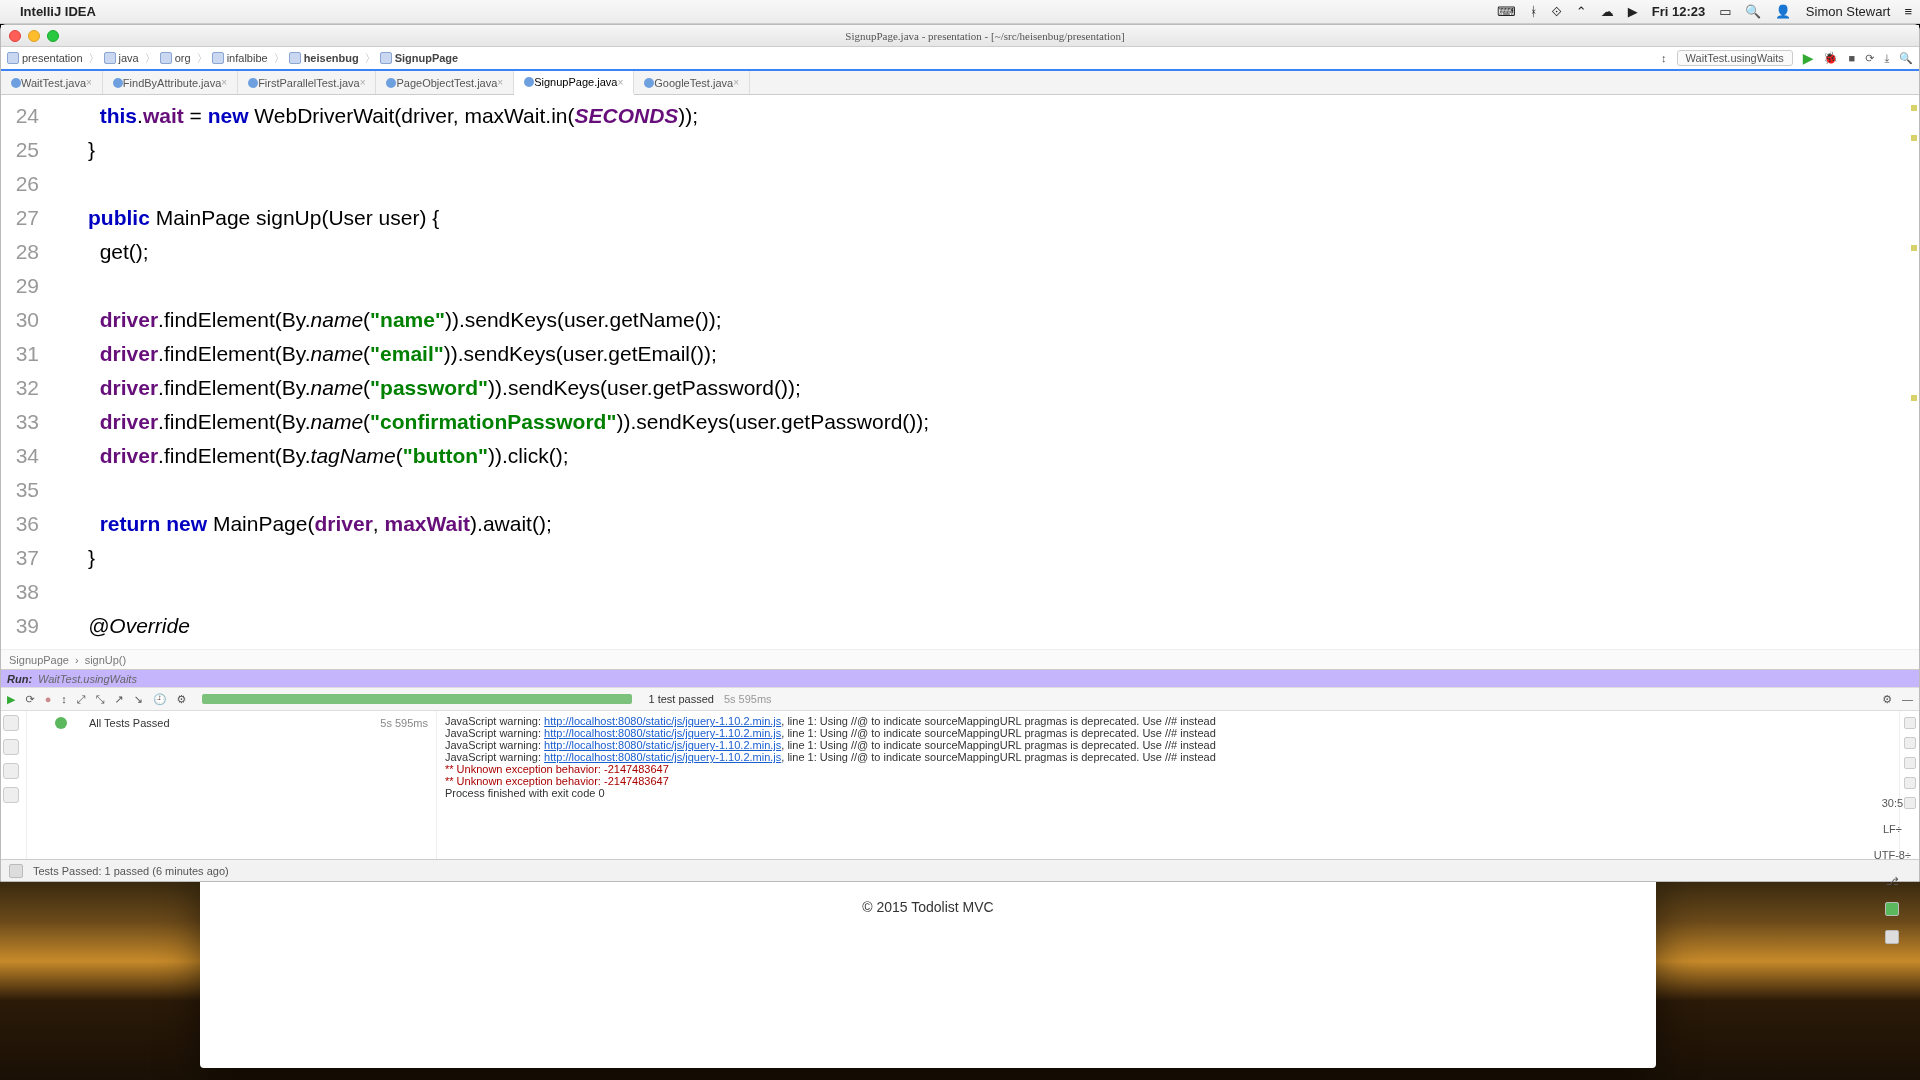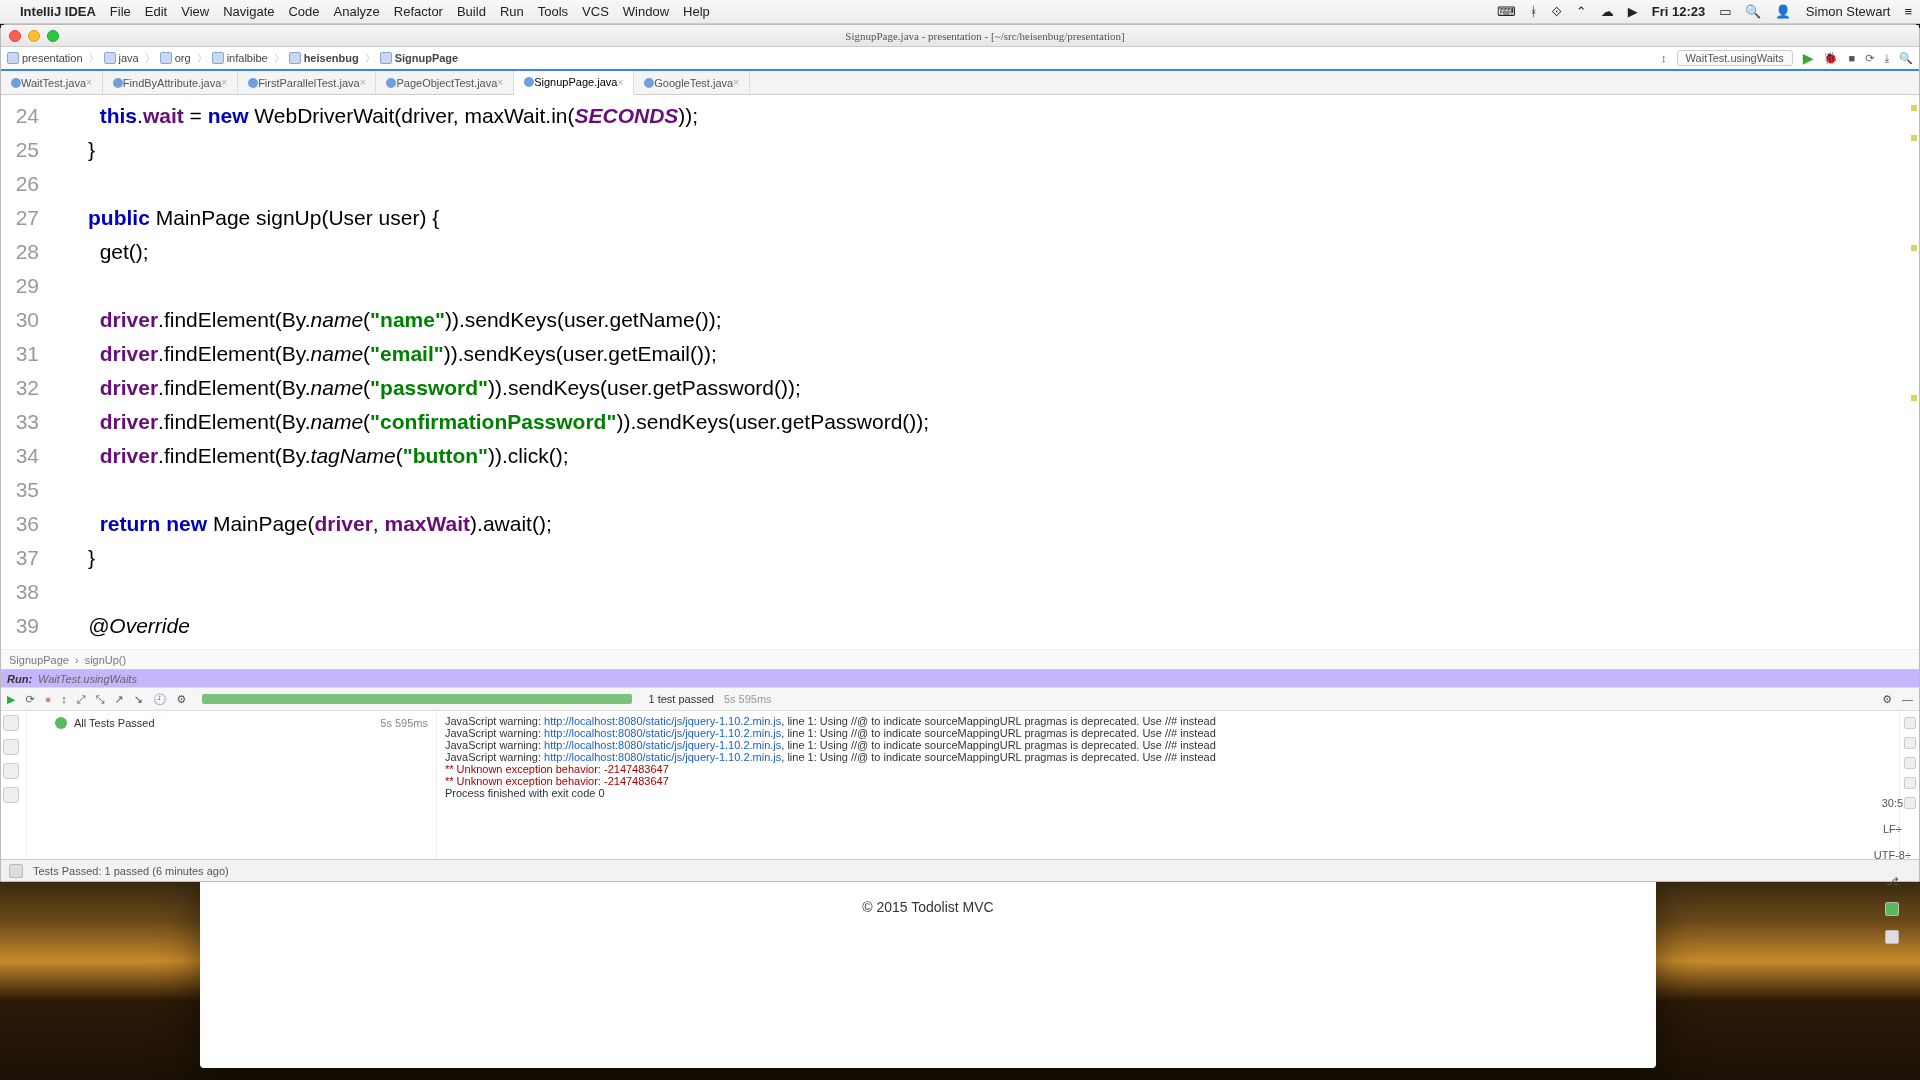--- a/index.html
+++ b/index.html
@@ -64,30 +64,30 @@
 .runlabel { height:18px; font-size:11px; color:#666; padding:1px 6px; border-top:1px solid #ccc; background:#c4b5fd; display:flex; gap:6px; align-items:center;font-style:italic; }
 .runlabel .rl-title { font-weight:600; color:#333; }
 
 .runtoolbar { height:24px; background:#f6f6f6; border-top:1px solid #ddd; border-bottom:1px solid #ddd; display:flex; align-items:center; padding:0 6px; gap:10px; font-size:11px; color:#555; }
 .runtoolbar .play2 { color:#3a3; }
 .runtoolbar .bar { flex:0 0 430px; height:10px; background:#7cc27c; border-radius:2px; margin:0 6px; }
 .runtoolbar .gear { margin-left:auto; }
 
 .runcontent { display:flex; height:148px; background:#fff; }
 .testtree { width:410px; border-right:1px solid #eee; font-size:11px; padding:4px; display:flex; flex-direction:column; }
-.testtree-row { display:flex; align-items:center; gap:7px; padding:2px 4px 2px 24px; }
+.testtree-row { display:flex; align-items:center; gap:22px; padding:2px 4px 2px 24px; }
 .testtree-row .ok { width:12px; height:12px; border-radius:50%; background:#5cb85c; }
 .testtree-row .tname { flex:1; color:#333; }
 .testtree-row .ttime { color:#888; }
 .treeicons { width:24px; display:flex; flex-direction:column; gap:8px; padding:4px 2px; }
 .treeicons div { width:16px; height:16px; background:#eee; border:1px solid #ccc; border-radius:3px; }
 
 .console { flex:1; font-family: Menlo, monospace; font-size:11px; color:#333; padding:4px 8px; overflow:hidden; }
 .console .w { color:#333; }
-.console .lnk { color:#1a5fd0; }
+.console .lnk { color:#1a5fd0; text-decoration:underline; }
 .console .err { color:#a00; }
 .rightgutter { width:20px; border-left:1px solid #eee; display:flex; flex-direction:column; align-items:center; gap:8px; padding-top:6px; }
 .rightgutter div { width:12px; height:12px; background:#eee; border:1px solid #ccc; border-radius:2px; }
 
 
 .statusbar { height:22px; background:#f2f2f2; border-top:1px solid #ccc; font-size:11px; color:#555; display:flex; align-items:center; padding:0 8px; gap:10px; }
 .statusbar .sicon { width:14px; height:14px; background:#ddd; border:1px solid #bbb; border-radius:2px; }
 .statusbar .r { margin-left:auto; display:flex; gap:14px; align-items:center;flex-direction:column; }
 
 
@@ -99,21 +99,20 @@
 
 
 .scrollmark { position:absolute; right:2px; width:6px; background:#d7d36a; }
 </style>
 </head>
 <body>
 
 <div class="menubar">
   <span class="apple"></span>
   <span class="app">IntelliJ IDEA</span>
-  <span id="menus"><span class="m">File</span><span class="m">Edit</span><span class="m">View</span><span class="m">Navigate</span><span class="m">Code</span><span class="m">Analyze</span><span class="m">Refactor</span><span class="m">Build</span><span class="m">Run</span><span class="m">Tools</span><span class="m">VCS</span><span class="m">Window</span><span class="m">Help</span></span>
   <span class="spacer"></span>
   <span class="ricon">⌨</span>
   <span class="ricon">ᚼ</span>
   <span class="ricon">⟐</span>
   <span class="ricon">⌃</span>
   <span class="ricon">☁</span>
   <span class="ricon">▶</span>
   <span class="clock">Fri 12:23</span>
   <span class="ricon">▭</span>
   <span class="ricon">🔍</span>

